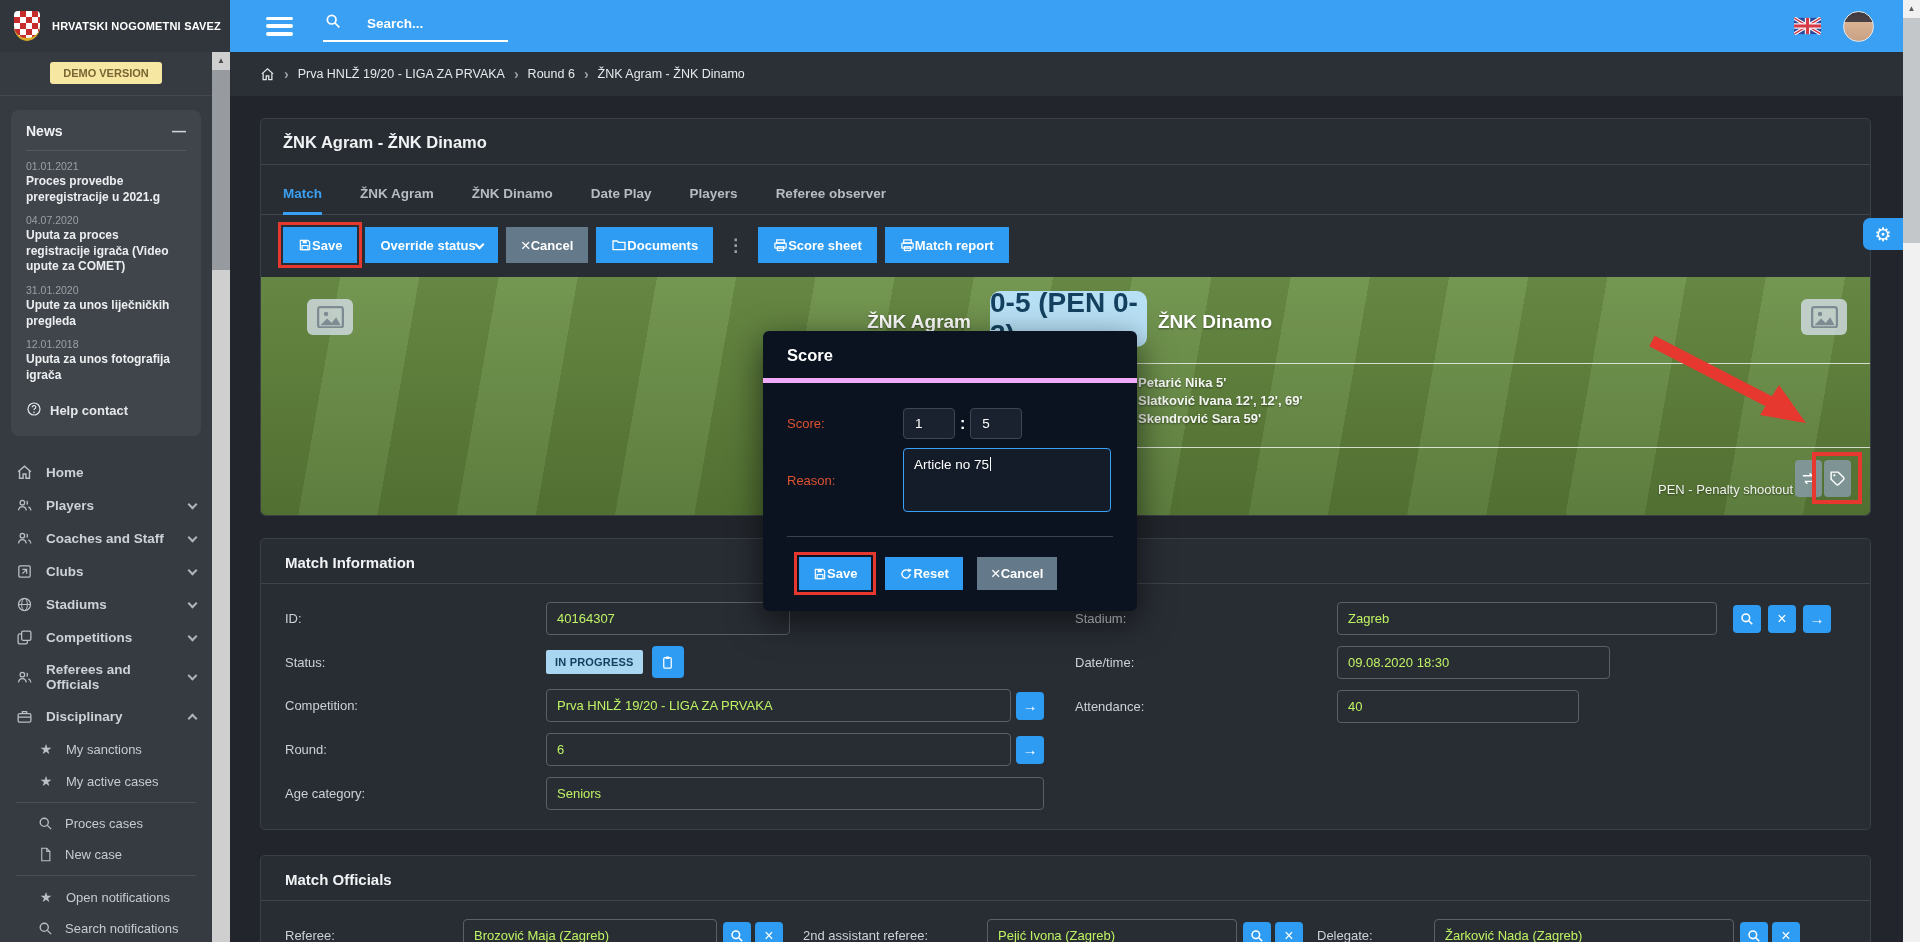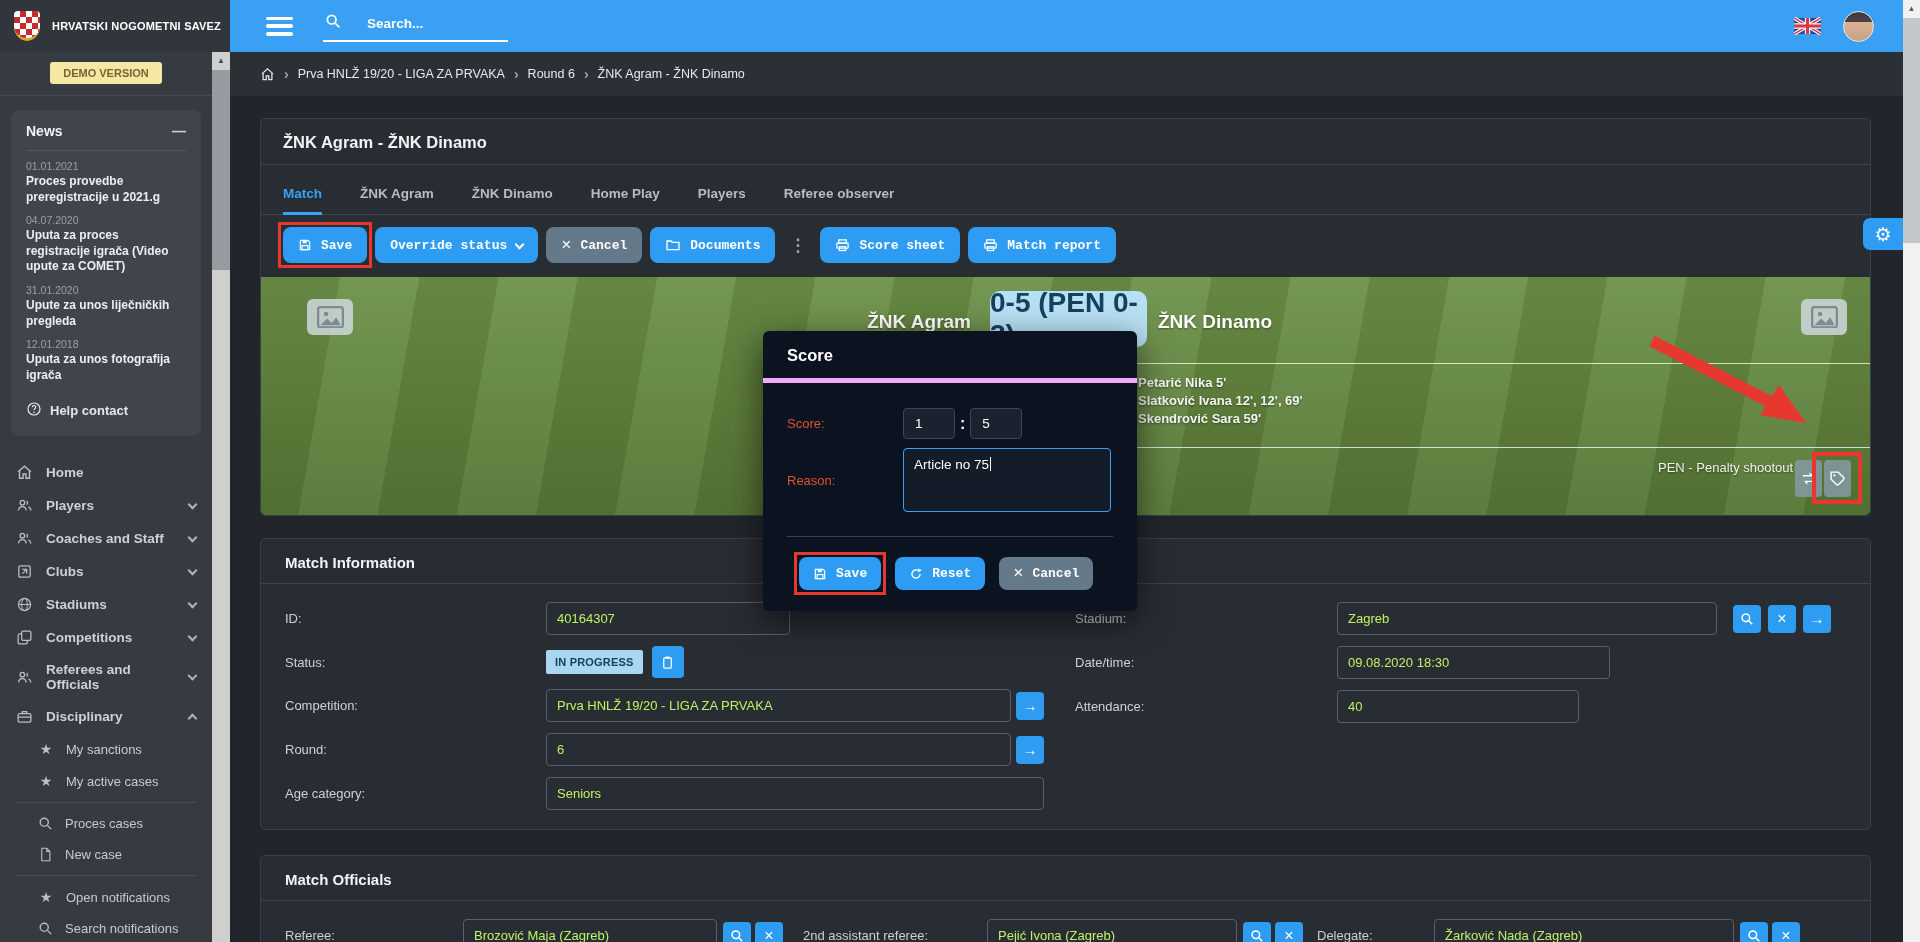--- a/index.html
+++ b/index.html
@@ -57,39 +57,39 @@
 .bc-sep{color:#9aa0a8;font-size:14px;font-weight:700}
 .bc-item{cursor:pointer}
 .content{padding:22px 32px 0 30px}
 .card{background:#282d34;border:1px solid #3a4047;border-radius:5px}
 .card hr{border:0;border-top:1px solid #3e444c}
 .title-row{padding:14px 22px 12px;font-size:16.5px;font-weight:700;color:#f0f2f4}
 .tabs{display:flex;gap:38px;padding:21px 22px 0;border-bottom:1px solid #3e444c}
 .tab{font-size:13.5px;font-weight:700;color:#b6bcc2;padding-bottom:11px;border-bottom:3px solid transparent;margin-bottom:-1px;cursor:pointer}
 .tab.active{color:#3aa0f4;border-bottom-color:#3aa0f4}
 .toolbar{display:flex;align-items:center;gap:8px;padding:12px 22px 14px}
-.btn{display:inline-flex;align-items:center;justify-content:center;gap:9px;height:36px;padding:0 15px;border-radius:8px;background:#2e9cf2;color:#fff;font-weight:700;font-size:13px;border:none;cursor:pointer;font-family:Liberation Mono, monospace;white-space:nowrap}
+.btn{display:inline-flex;align-items:center;justify-content:center;height:36px;padding:0 15px;border-radius:0;background:#2e9cf2;color:#fff;font-weight:700;font-size:13px;border:none;cursor:pointer;font-family:Liberation Sans, sans-serif;white-space:nowrap}
 .btn.gray{background:#64798a}
 .btn .x{font-size:17px;font-weight:400;line-height:1}
 .ring-wrap{position:relative}
 .red-ring{position:absolute;inset:-5px;border:3px solid #e6382e;pointer-events:none}
 .dots{color:#9aa0a8;font-size:17px;font-weight:700;padding:0 6px;letter-spacing:0}
 
 
 .banner{position:relative;height:238px;margin-top:0;border-radius:0 0 5px 5px;background:repeating-linear-gradient(100deg,#5e8139 0 78px,#6c9148 78px 156px);overflow:hidden}
 .banner .shade{position:absolute;inset:0;background:linear-gradient(180deg,rgba(255,255,255,.05),rgba(0,0,0,.14))}
 .img-ph{position:absolute;width:46px;height:36px;border-radius:6px;background:rgba(206,216,221,.85);display:flex;align-items:center;justify-content:center}
 .img-ph.left{left:46px;top:22px}.img-ph.right{left:1540px;top:22px}
 .team-name{position:absolute;top:34px;font-size:19px;font-weight:700;color:#fff;text-shadow:0 1px 2px rgba(0,0,0,.4)}
 .team-home{left:540px;width:170px;text-align:right}
 .team-away{left:897px}
 .score-badge{position:absolute;left:729px;top:14px;width:157px;height:56px;background:#b8e0f5;border-radius:10px;display:flex;align-items:center;justify-content:center;font-size:28px;font-weight:700;color:#14415f;cursor:pointer;z-index:1}
 .bline{position:absolute;left:612px;width:998px;height:1px;background:rgba(255,255,255,.75)}
 .scorers{position:absolute;left:877px;top:97px;font-size:13px;font-weight:700;color:#f4f6f2;line-height:18px;text-shadow:0 1px 2px rgba(0,0,0,.45)}
-.pen-row{position:absolute;left:1397px;top:183px;display:flex;align-items:flex-start;gap:2px}
+.pen-row{position:absolute;left:1397px;top:183px;display:flex;align-items:flex-end;gap:2px}
 .pen-label{font-size:13px;color:#f0f3ee;text-shadow:0 1px 2px rgba(0,0,0,.45)}
 .field-btn{width:27px;height:37px;border-radius:4px;background:rgba(134,153,164,.85);border:none;display:flex;align-items:center;justify-content:center;cursor:pointer}
 .tag-ring{position:absolute;left:1551px;top:175px;width:50px;height:52px;border:4px solid #e6382e;pointer-events:none;z-index:2}
 .red-arrow{position:absolute;left:1385px;top:58px;pointer-events:none}
 
 
 .sec-head{padding:15px 24px 12px;font-size:15px;font-weight:700;color:#f0f2f4}
 .sec-body{display:flex;padding:18px 24px 8px}
 .col-l{width:790px;flex:none}
 .col-r{flex:1}
@@ -313,21 +313,21 @@
 
   <div class="content">
 
     <div class="card">
       <div class="title-row">ŽNK Agram - ŽNK Dinamo</div>
       <hr>
       <div class="tabs">
         <span class="tab active">Match</span>
         <span class="tab">ŽNK Agram</span>
         <span class="tab">ŽNK Dinamo</span>
-        <span class="tab">Home Play</span>
+        <span class="tab">Date Play</span>
         <span class="tab">Players</span>
         <span class="tab">Referee observer</span>
       </div>
       <div class="toolbar">
         <span class="ring-wrap">
           <button class="btn">
             <svg viewBox="0 0 24 24" width="14" height="14">
                 <path d="M4 4h13l3 3v13H4z" fill="none" stroke="#fff" stroke-width="2"></path>
                 <rect x="8" y="4" width="7" height="5" fill="#fff"></rect>
                 <rect x="7" y="13" width="10" height="7" fill="none" stroke="#fff" stroke-width="2"></rect>

